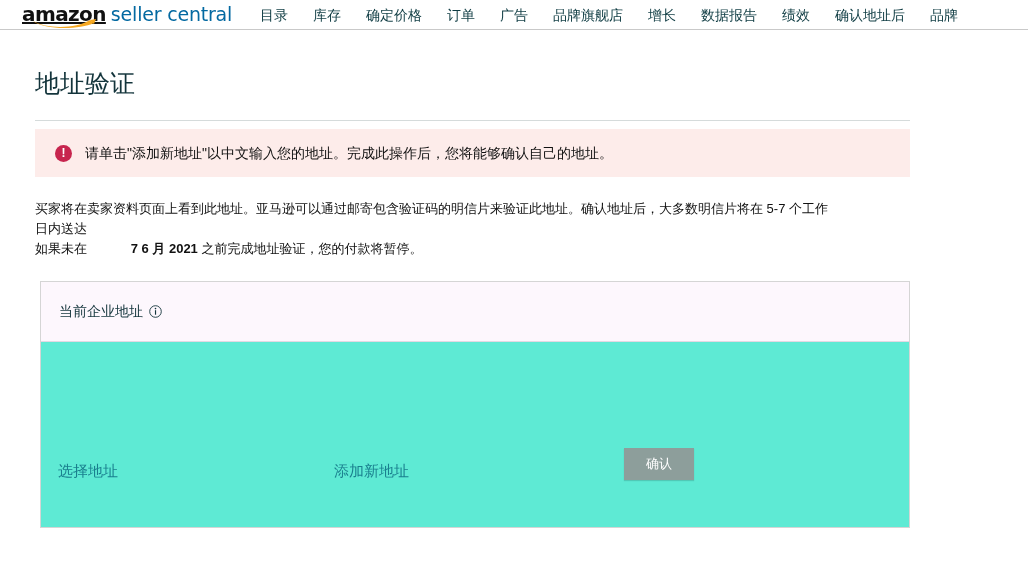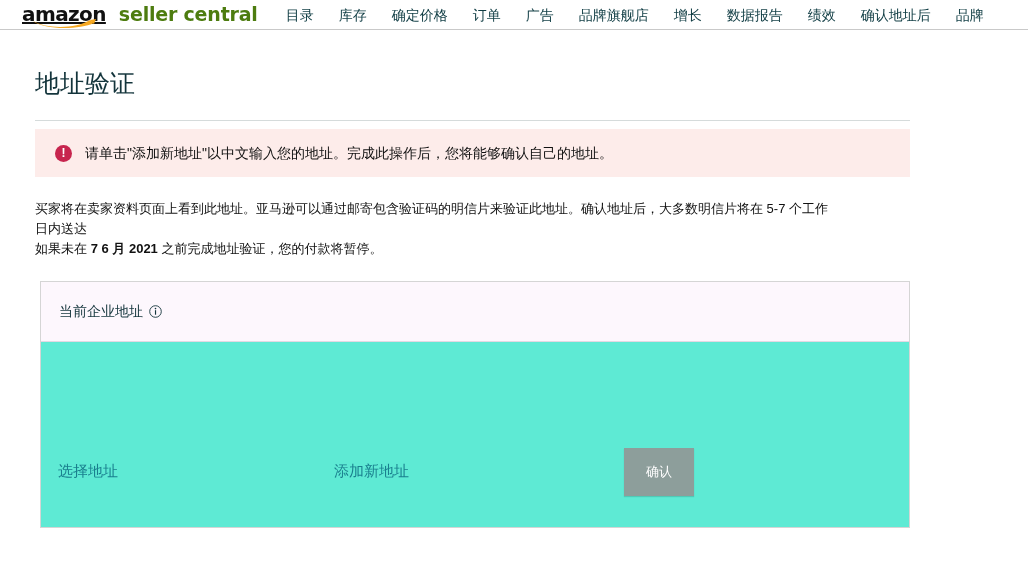--- a/index.html
+++ b/index.html
@@ -47,23 +47,23 @@
     left: 10px;
     bottom: -6px;
     width: 66px;
     height: 11px;
     overflow: hidden;
   }
   .brand-smile svg { display: block; }
   .brand-seller {
     font-family: "DejaVu Sans", sans-serif;
     font-size: 19px;
-    font-weight: 700;
-    color: #4d7c0f;
-    margin-left: 13px;
+    font-weight: 400;
+    color: #0369a1;
+    margin-left: 5px;
     line-height: 18px;
     letter-spacing: -0.2px;
   }
   .nav-items {
     display: flex;
     align-items: center;
     gap: 25px;
     margin-left: 6px;
   }
   .nav-item {
@@ -124,21 +124,21 @@
   }
 
   
   .intro {
     margin: 22px 0 0 35px;
     width: 800px;
     font-size: 13px;
     line-height: 20px;
     color: #111111;
   }
-  .intro b { font-weight: bold; }
+  .intro b { font-weight: bold; margin-left: 40px; }
 
   
   .card {
     margin: 22px 0 0 40px;
     width: 870px;
     box-sizing: border-box;
     border: 1px solid #d5d5d5;
     background: #5eead4;
   }
   .card-header {
@@ -179,21 +179,21 @@
     cursor: pointer;
     line-height: 16px;
   }
   .link-select { left: 17px; top: 15px; }
   .link-add { left: 293px; top: 15px; font-family: Liberation Serif, serif; }
   .confirm-btn {
     position: absolute;
     left: 583px;
     top: 0px;
     width: 70px;
-    height: 48px;
+    height: 32px;
     background: #8d9e9b;
     border: none;
     color: #ffffff;
     font-size: 13px;
     font-family: "Liberation Sans", sans-serif;
     cursor: pointer;
     box-shadow: 0 1px 1px rgba(0,0,0,0.14);
   }
 </style>
 </head>

